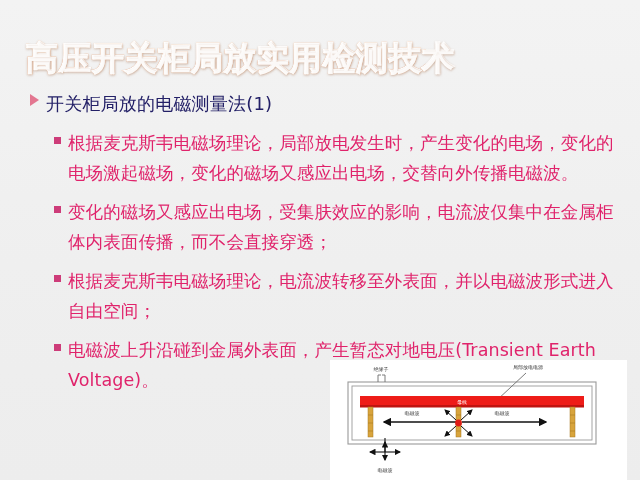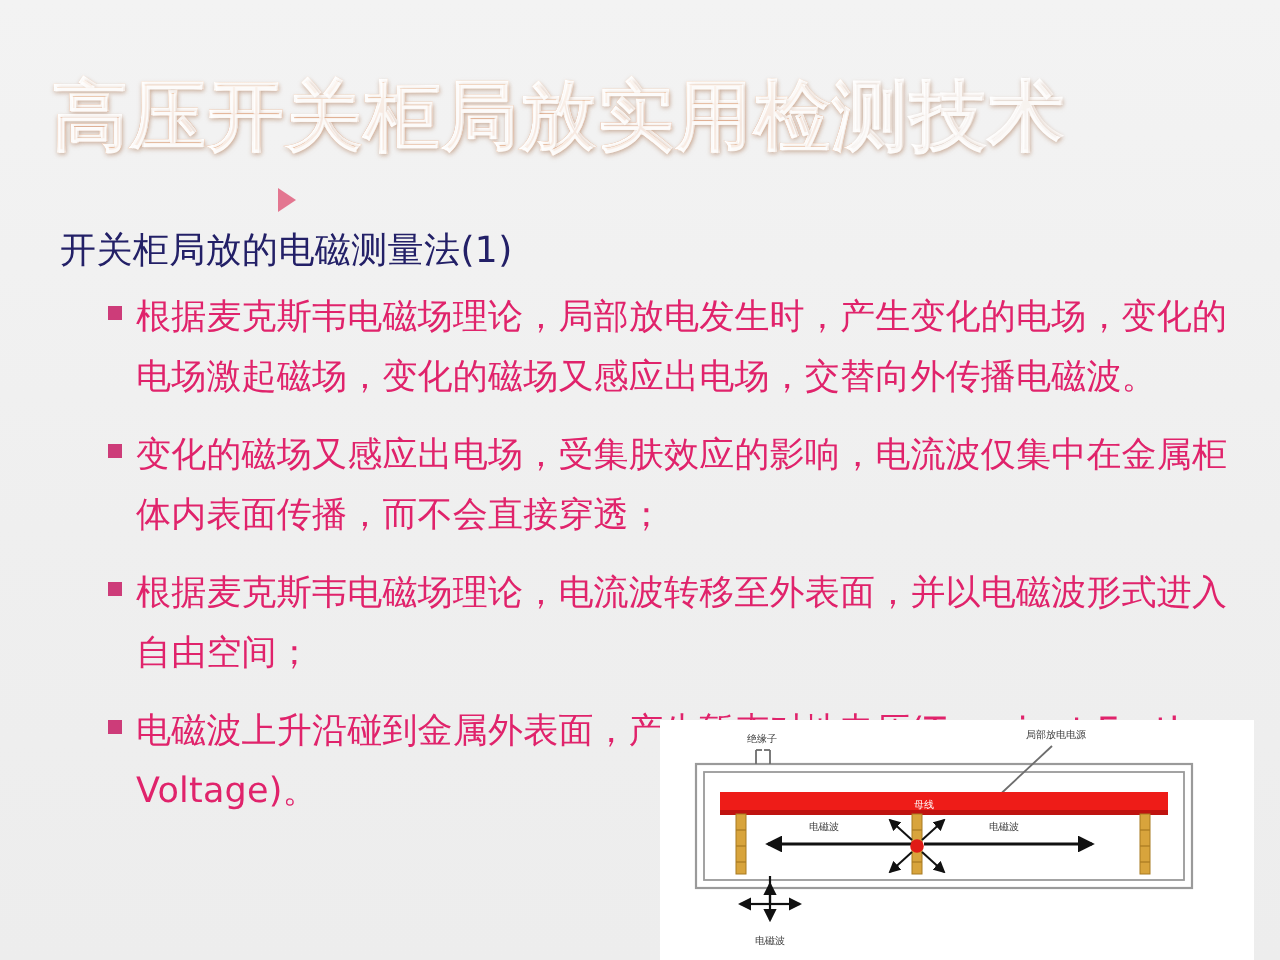--- a/index.html
+++ b/index.html
@@ -25,44 +25,42 @@
   
   #title-block {
     position: absolute;
     left: 26px;
     top: 36px;
     width: 400px;
     height: 44px;
   }
   #slide-title {
     font-family: "DejaVu Sans", "Liberation Sans", sans-serif;
-    font-size: 38px;
-    font-weight: normal;
+    font-size: 32px;
+    font-weight: bold;
     letter-spacing: 1px;
     line-height: 44px;
     white-space: nowrap;
     background: linear-gradient(180deg, #f6d8c0 0%, #e8a571 28%, #c8622a 60%, #dd8b52 85%, #f0c6a2 100%);
     -webkit-background-clip: text;
     background-clip: text;
     color: transparent;
     -webkit-text-stroke: 1.6px #ffffff;
     paint-order: stroke fill;
     text-shadow: 0 1px 0 rgba(255,255,255,0.85), 1px 1px 2px rgba(150,90,50,0.28);
     filter: drop-shadow(0 1px 1px rgba(160,100,60,0.30));
   }
 
   
   #subtitle-row {
     position: absolute;
     left: 30px;
     top: 92px;
     display: flex;
-    align-items: center;
     gap: 7px;
-    flex-direction: column;
   }
   .arrow-marker {
     width: 0;
     height: 0;
     border-top: 6px solid transparent;
     border-bottom: 6px solid transparent;
     border-left: 9px solid #e0607f;
     opacity: 0.85;
     flex: 0 0 auto;
     margin-top: 2px;
@@ -74,21 +72,20 @@
     white-space: nowrap;
     letter-spacing: 0.2px;
   }
 
   
   #bullet-list {
     position: absolute;
     left: 54px;
     top: 128px;
     width: 576px;
-    margin-top: 16px;
   }
   .bullet-item {
     display: flex;
     align-items: flex-start;
     margin-bottom: 9px;
   }
   .sq-marker {
     width: 7px;
     height: 7px;
     background: #c9286b;

